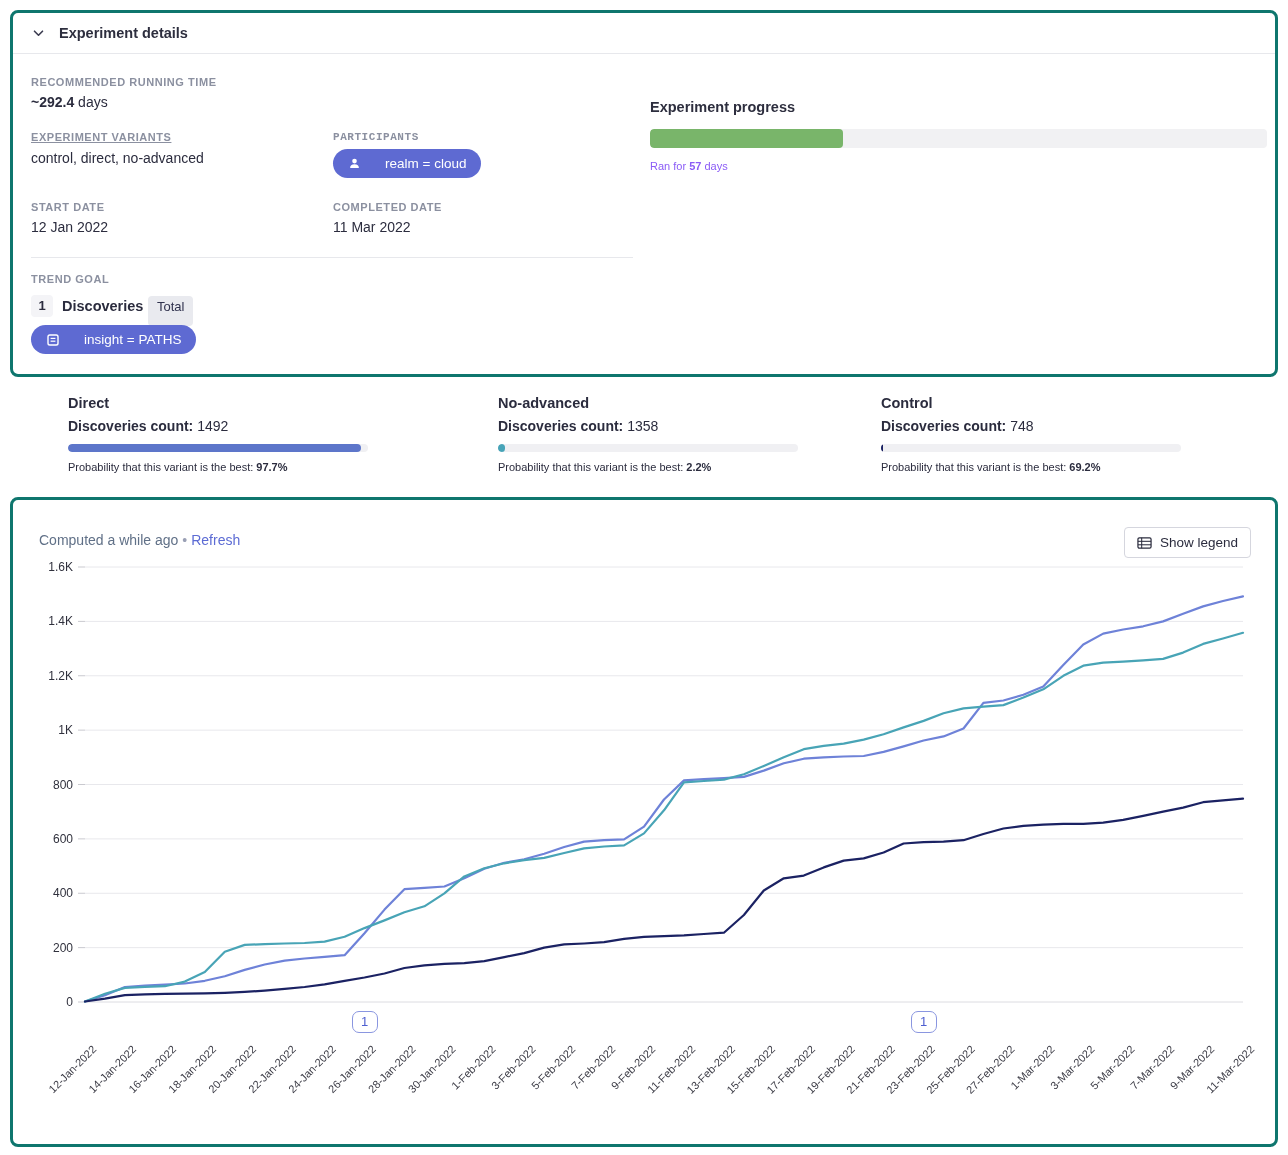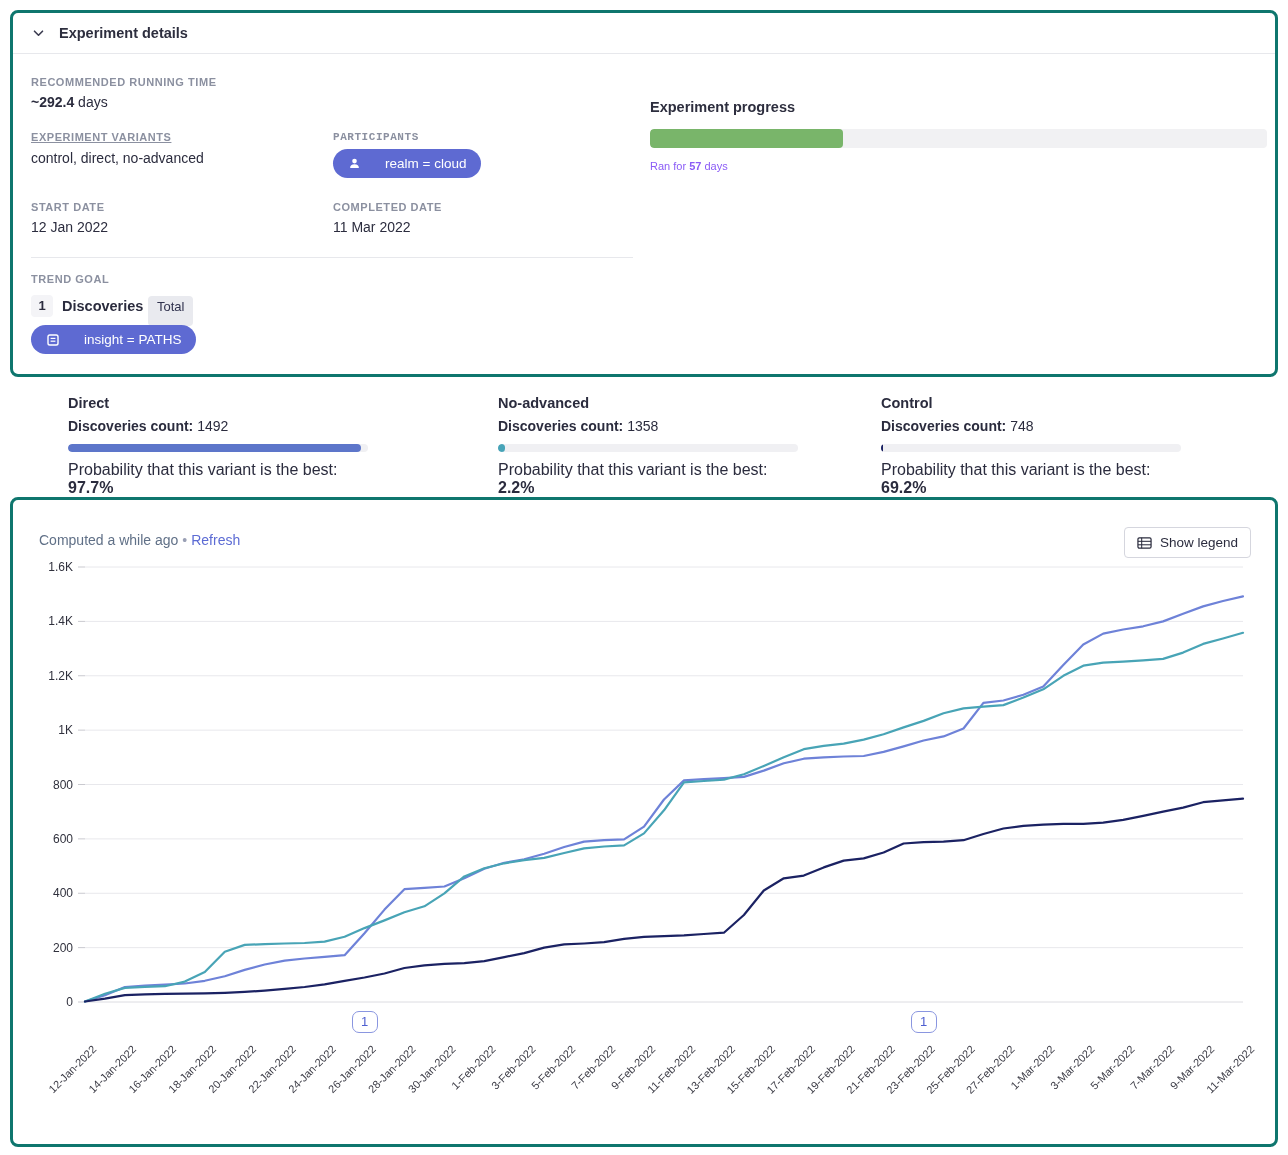--- a/index.html
+++ b/index.html
@@ -20,21 +20,21 @@
   .prog-track { position:absolute; height:19px; background:#f1f1f3; border-radius:4px; overflow:hidden; }
   .prog-fill { height:100%; background:#79b56a; border-radius:4px; }
   .prog-row { position:absolute; font-size:11px; color:#8b5cf6; }
   b { font-weight:700; }
   
   .variant { position:absolute; top:385px; width:302px; height:100px; }
   .v-name { position:absolute; top:10px; font-size:14.5px; font-weight:700; }
   .v-count { position:absolute; top:33px; font-size:14px; }
   .v-bar { position:absolute; top:59px; width:300px; height:8px; background:#f0f0f3; border-radius:4px; overflow:hidden; }
   .v-fill { height:100%; border-radius:4px; }
-  .v-prob { position:absolute; top:76px; font-size:16px; }
+  .v-prob { position:absolute; top:76px; font-size:11px; }
   
   .computed { position:absolute; left:26px; top:32px; font-size:14px; color:#607087; }
   .computed .dot { color:#9aa0b5; padding:0 4px; }
   .computed .refresh { color:#5c6bd4; cursor:pointer; }
   .legend-btn { position:absolute; right:24px; top:27px; height:31px; border:1px solid #d5d6de; border-radius:4px; background:#fff; display:inline-flex; align-items:center; gap:8px; padding:0 12px; font-size:13.5px; color:#2b2c3e; cursor:pointer; }
   .ann-badge { position:absolute; width:26px; height:22px; background:#fff; border:1px solid #8a96e0; border-radius:7px; color:#4f5fd0; font-size:13px; text-align:center; line-height:20px; cursor:pointer; }
   svg.chart { position:absolute; left:0; top:0; }
   text.ylab { font-family:"Liberation Sans",sans-serif; font-size:12px; fill:#30313d; }
   text.xlab { font-family:"Liberation Sans",sans-serif; font-size:11px; fill:#3c3c46; }
 </style>

